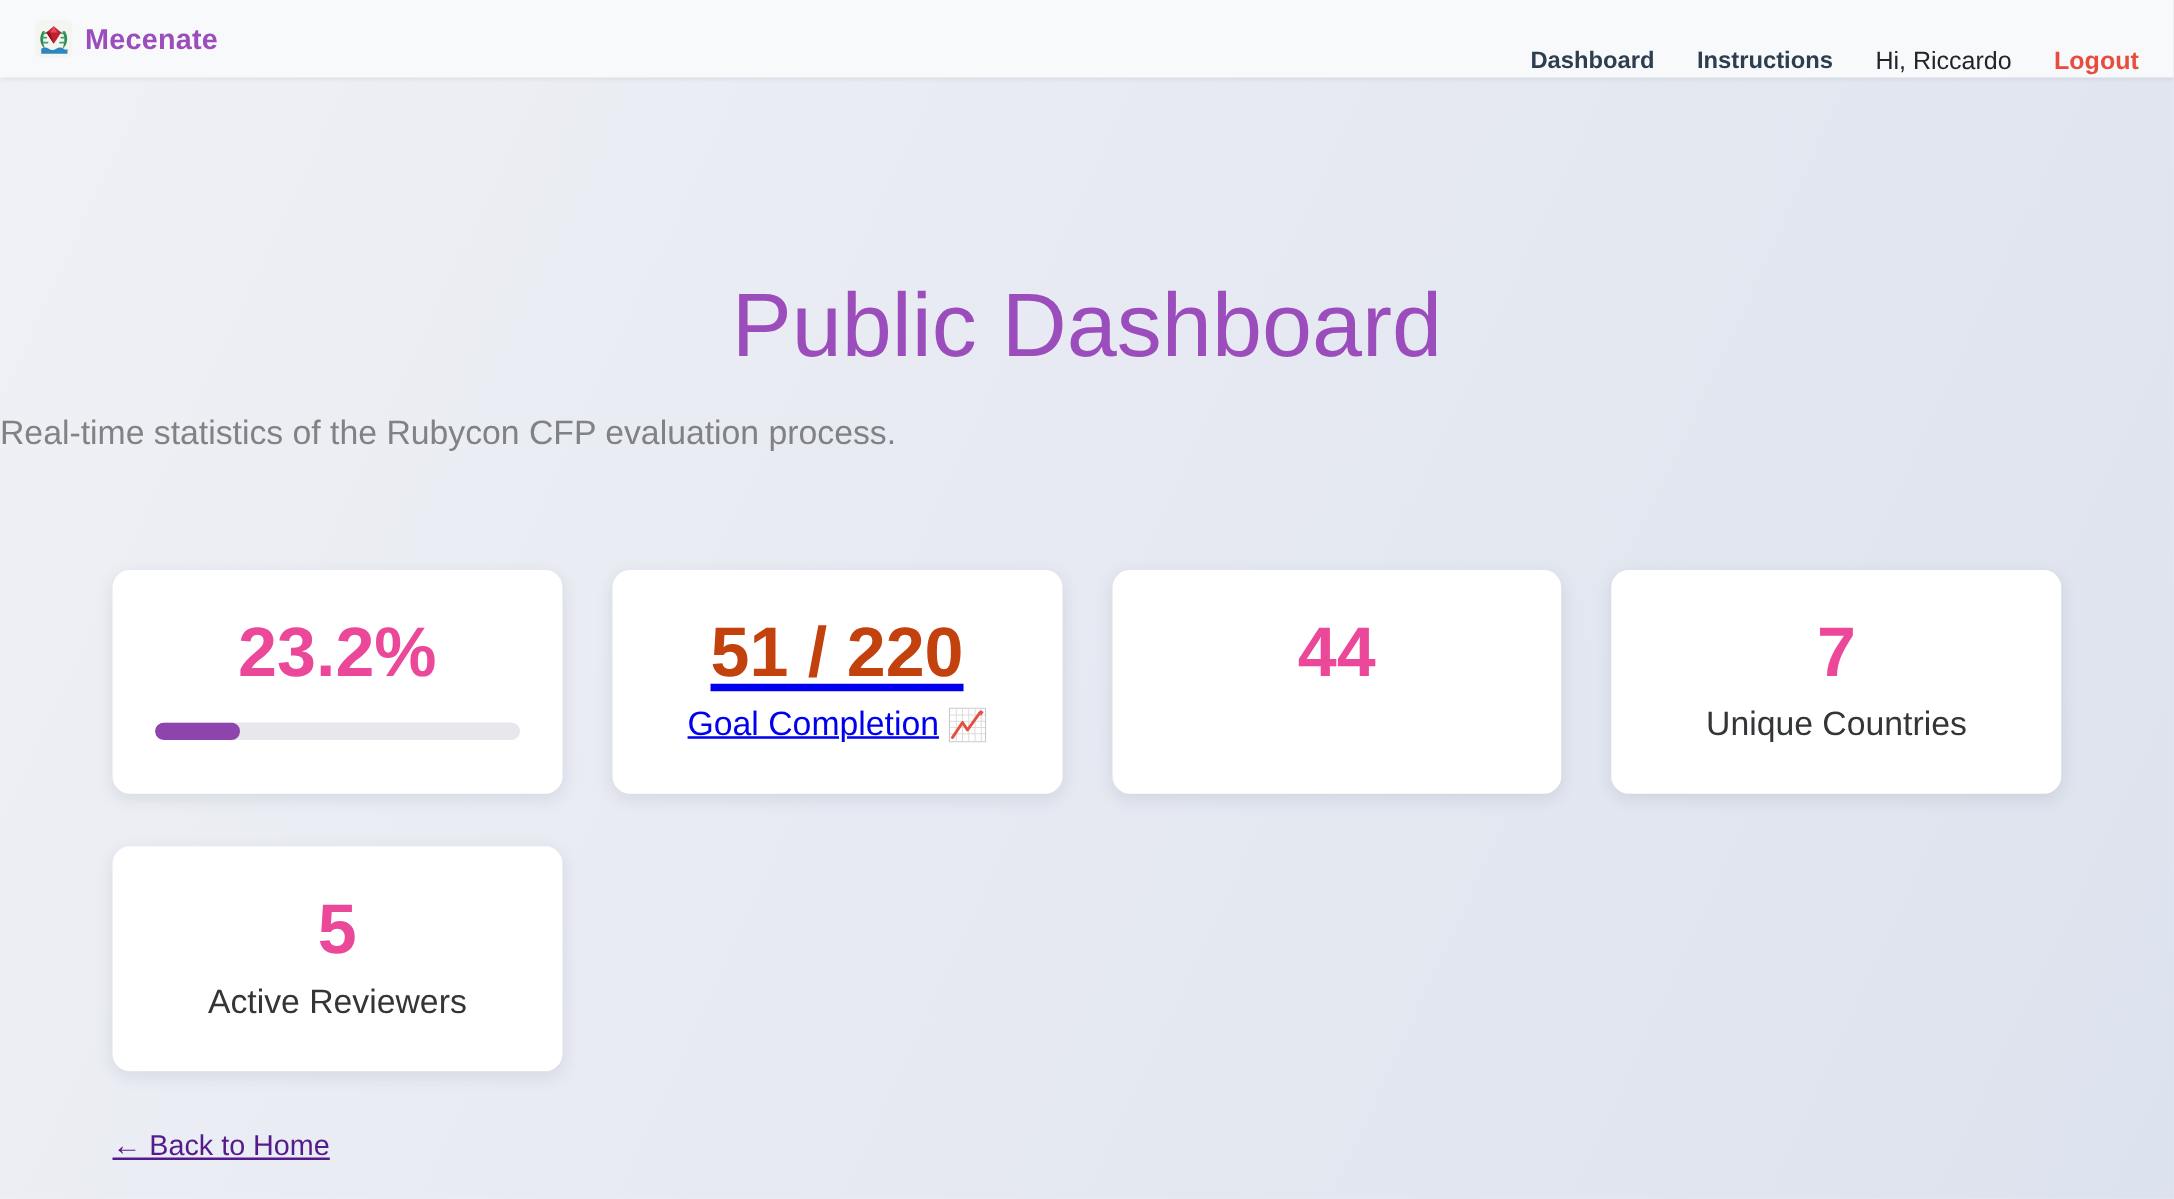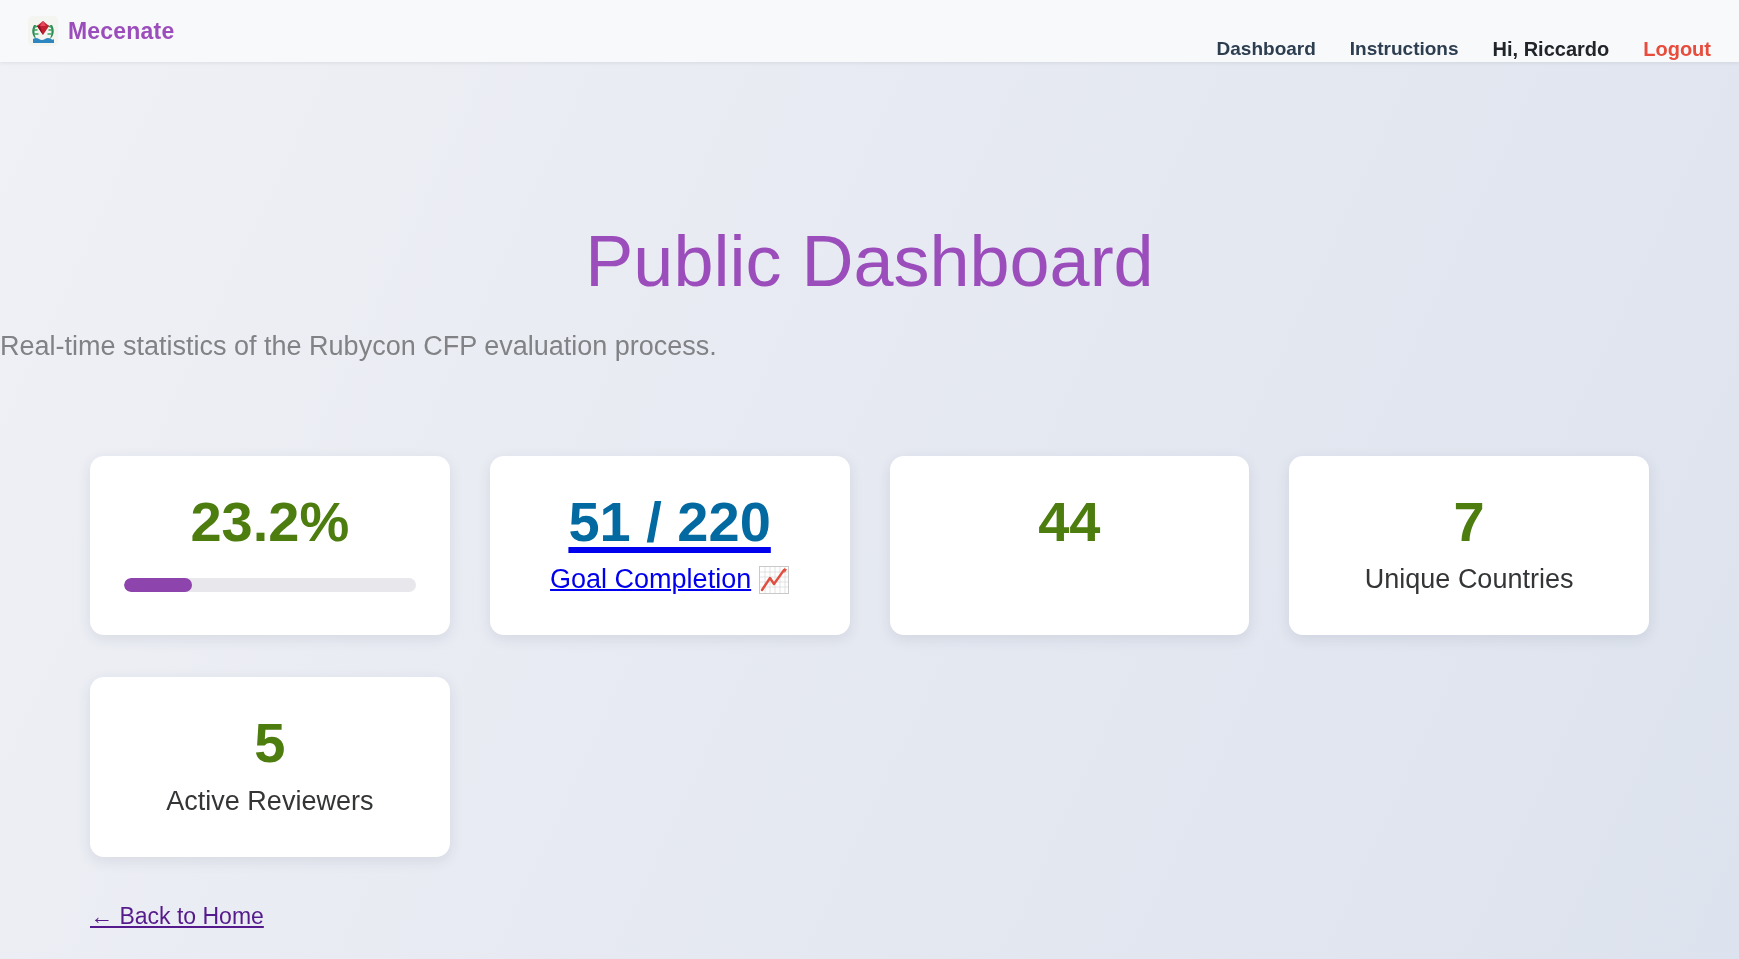--- a/index.html
+++ b/index.html
@@ -46,21 +46,20 @@
   .nav-link {
     font-size: 19px;
     font-weight: bold;
     color: #2c3e50;
     text-decoration: none;
     cursor: pointer;
   }
   .nav-greeting {
     font-size: 20px;
     color: #212529;
-    font-weight: bold;
   }
   .nav-logout {
     font-size: 20px;
     font-weight: bold;
     color: #e74c3c;
     text-decoration: none;
     cursor: pointer;
   }
 
   
@@ -91,21 +90,21 @@
   .card {
     background: #ffffff;
     border-radius: 14px;
     box-shadow: 0 4px 14px rgba(40,50,80,0.10);
     padding: 34px 34px 38px 34px;
     text-align: center;
   }
   .stat-value {
     font-size: 56px;
     font-weight: bold;
-    color: #4d7c0f;
+    color: #ec4899;
     line-height: 1.15;
   }
   .stat-label {
     margin-top: 8px;
     font-size: 27px;
     color: #333537;
     line-height: 1.3;
   }
 
   
@@ -130,21 +129,21 @@
   }
   .goal-value {
     font-size: 56px;
     font-weight: bold;
     line-height: 1.15;
     color: #0000ee;
     text-decoration: underline;
     text-decoration-thickness: 6px;
     text-underline-offset: 6px;
   }
-  .goal-value .purple-text { color: #0369a1; }
+  .goal-value .purple-text { color: #c2410c; }
   .goal-label {
     margin-top: 10px;
     font-size: 27px;
     color: #0000ee;
     text-decoration: underline;
     text-decoration-thickness: 2px;
     display: flex;
     align-items: center;
     justify-content: center;
     gap: 8px;

